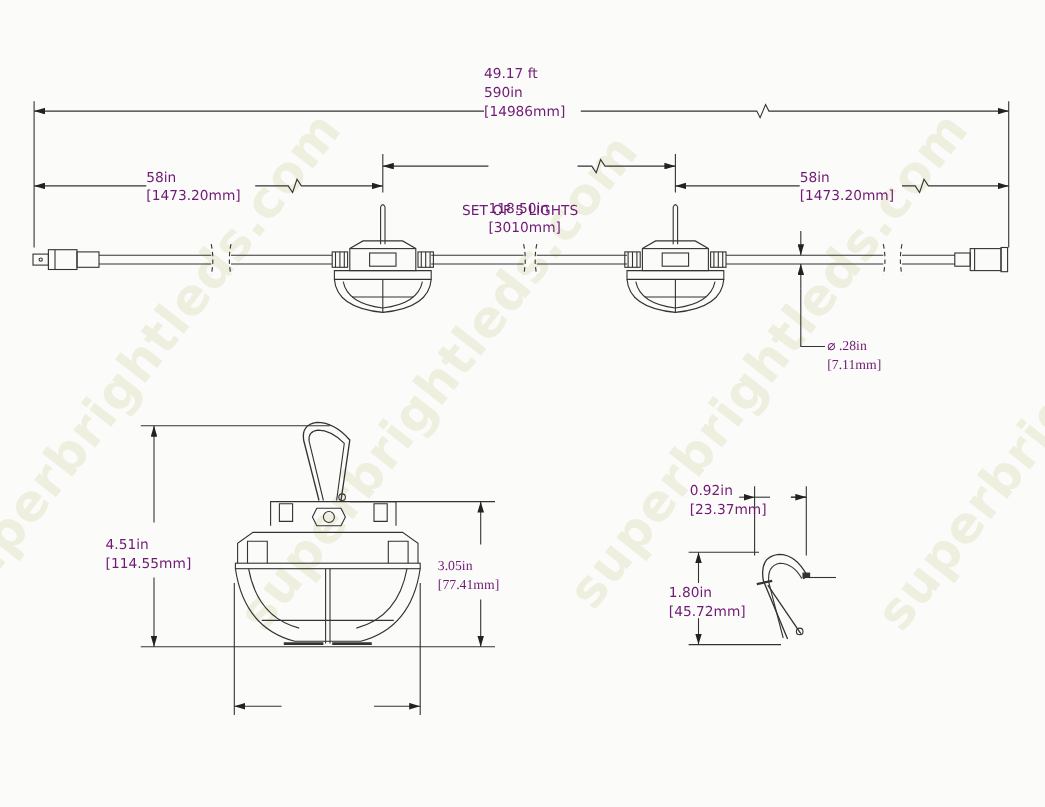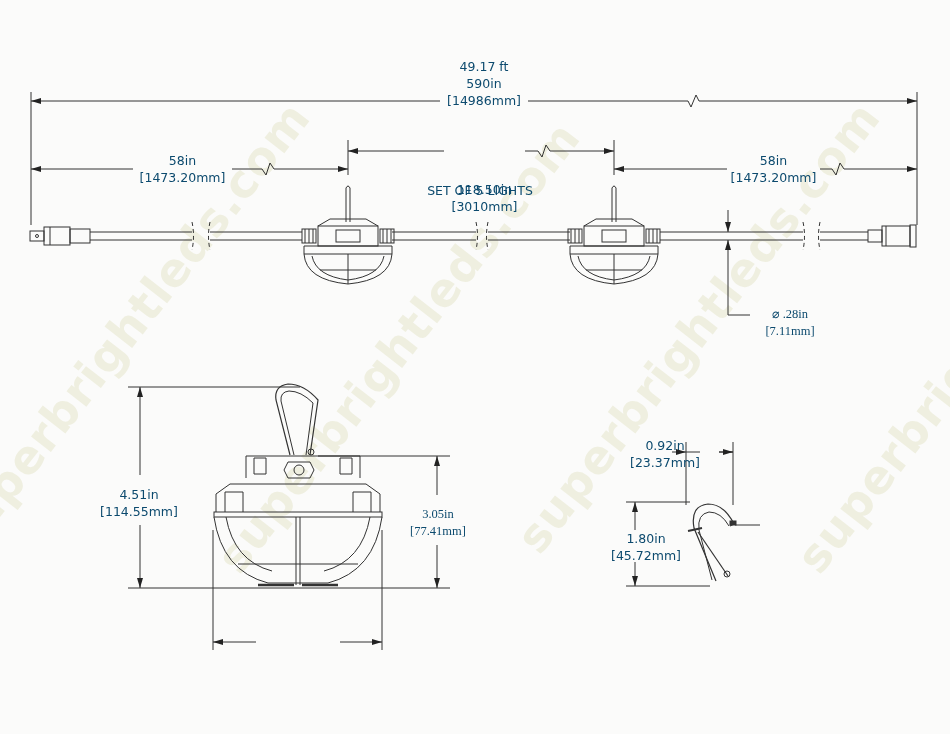--- a/index.html
+++ b/index.html
@@ -1,19 +1,19 @@
 <!DOCTYPE html>
 <html><head>
 <meta charset="utf-8">
 <style>
   html, body { margin:0; padding:0; }
   body { width:950px; height:734px; background:#fbfbfa; overflow:hidden; position:relative; font-family:"Liberation Sans", sans-serif; }
   #stage { position:absolute; left:0; top:0; width:950px; height:734px; }
   .wm { position:absolute; font-family:"DejaVu Sans", sans-serif; font-weight:bold; font-size:46px; color:#efefe0; transform:rotate(-52deg); white-space:nowrap; pointer-events:none; letter-spacing:1px; }
-  .lbl { position:absolute; font-family:"DejaVu Sans", sans-serif; font-size:12.5px; color:#0c4a6e; text-align:center; line-height:17px; white-space:nowrap; }
+  .lbl { position:absolute; font-family:"DejaVu Sans", sans-serif; font-size:12.5px; color:#701a75; line-height:17px; white-space:nowrap; }
   .lbl .mm::before { content:"["; }
   .lbl .mm::after { content:"]"; }
 </style>
 </head>
 <body>
 
 <div id="stage">
 
   <div class="wm" style="left:-150px;top:300px;">superbrightleds.com</div>
   <div class="wm" style="left:120px;top:320px;">superbrightleds.com</div>

